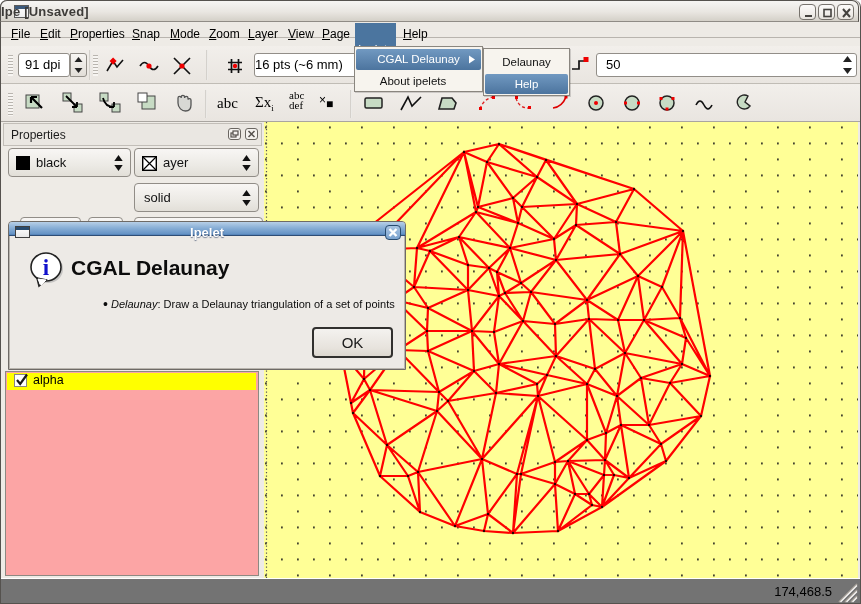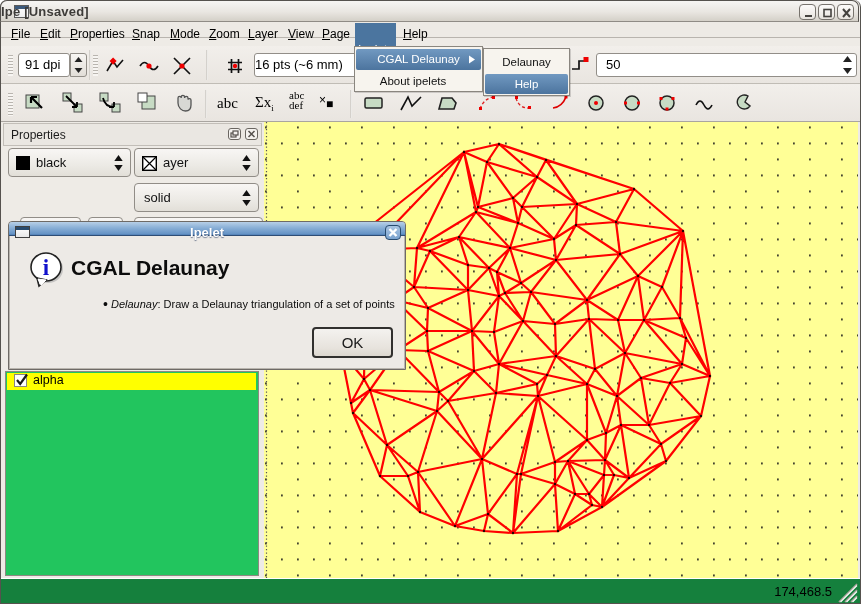--- a/index.html
+++ b/index.html
@@ -24,28 +24,28 @@
 .vsep{position:absolute;width:2px;background:linear-gradient(90deg,#c8c4be,#f8f7f5)}
 .field{position:absolute;background:#fff;border:1px solid #928e88;border-radius:3px}
 .spin{position:absolute;background:linear-gradient(#f7f5f2,#e2ded8);border:1px solid #928e88;border-radius:0 3px 3px 0}
 
 #leftpanel{position:absolute;left:1px;top:122px;width:262px;height:456px;background:#eeebe6}
 #prophdr{position:absolute;left:2px;top:1px;width:259px;height:23px;background:#eae7e2;border:1px solid #c2beb8;font-size:12px;line-height:22px;padding-left:7px;color:#1c1c1c}
 .combo{position:absolute;height:29px;background:linear-gradient(#f8f6f4,#eceae5 60%,#e2dfd8);border:1px solid #918d87;border-radius:4px}
 .combo .arr{position:absolute;right:7px;top:5px;width:9px;height:18px}
 .combo .lbl{position:absolute;top:0;height:27px;line-height:27px;font-size:13px;color:#111}
 
-#layers{position:absolute;left:4px;top:249px;width:254px;height:205px;background:#22c55e;border:1px solid #8d8982}
+#layers{position:absolute;left:4px;top:249px;width:254px;height:205px;background:#fca5a5;border:1px solid #8d8982}
 #layerrow{position:absolute;left:1px;top:1px;width:249px;height:17px;background:#ffff00}
 #lcheck{position:absolute;left:8px;top:2px;width:13px;height:13px;background:#fff;border:1px solid #8a8680}
 #layers .lname{position:absolute;left:27px;top:1px;font-size:12.5px}
 
 #canvas{position:absolute;left:264px;top:122px;width:594px;height:456px;background:#ffff96}
 
-#status{position:absolute;left:1px;top:578px;width:859px;height:25px;background:#15803d;border-top:1px solid #fff}
+#status{position:absolute;left:1px;top:578px;width:859px;height:25px;background:#737373;border-top:1px solid #fff}
 #coords{position:absolute;right:28px;top:5px;font-size:13px}
 
 .menupanel{position:absolute;background:#f7f4ee;border:1px solid #8a867f;box-shadow:1px 1px 0 rgba(0,0,0,0.15)}
 .mrow{position:absolute;left:1px;font-size:11.5px;text-align:center;color:#111}
 .msel{background:linear-gradient(#7199c1,#4c749e);color:#fff;border-radius:2px}
 
 #dlg{position:absolute;left:8px;top:221px;width:398px;height:149px;background:#edeae6;border:1px solid #6e6a66;border-radius:4px 4px 0 0;box-shadow:0 0 0 1px #b9b5ae inset}
 #dlgtitle{position:absolute;left:0px;top:0px;width:396px;height:14px;border-radius:3px 3px 0 0;background:linear-gradient(#b7cfe7,#89afd6 45%,#6593c5 92%,#4a7ab2);border-bottom:1px solid #2e4d75}
 #dlgtitle .txt{position:absolute;left:0;top:3px;width:100%;text-align:center;color:#fff;font-weight:bold;font-size:13px;text-shadow:0 1px 1px rgba(20,40,80,0.55)}
 #dicon{position:absolute;left:6px;top:4px;width:15px;height:12px;background:linear-gradient(#fff,#e8e8e8);border:1px solid #404040}

